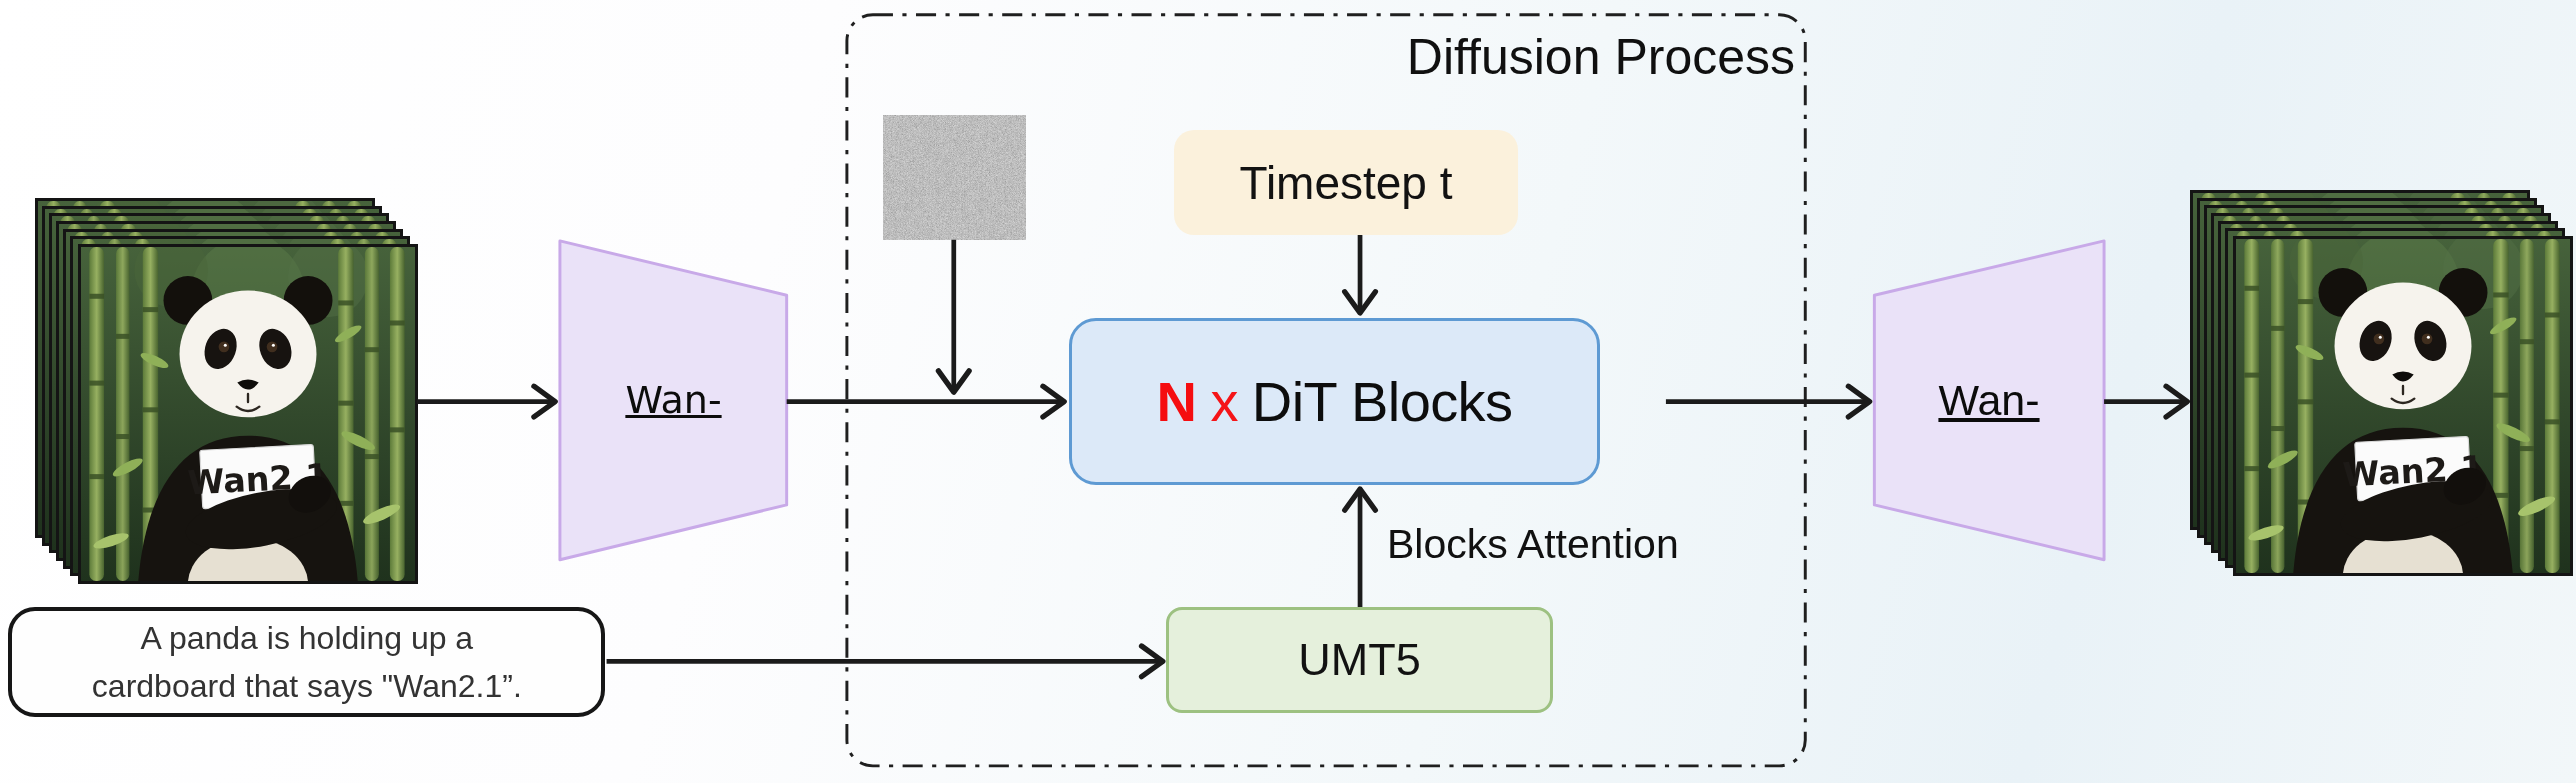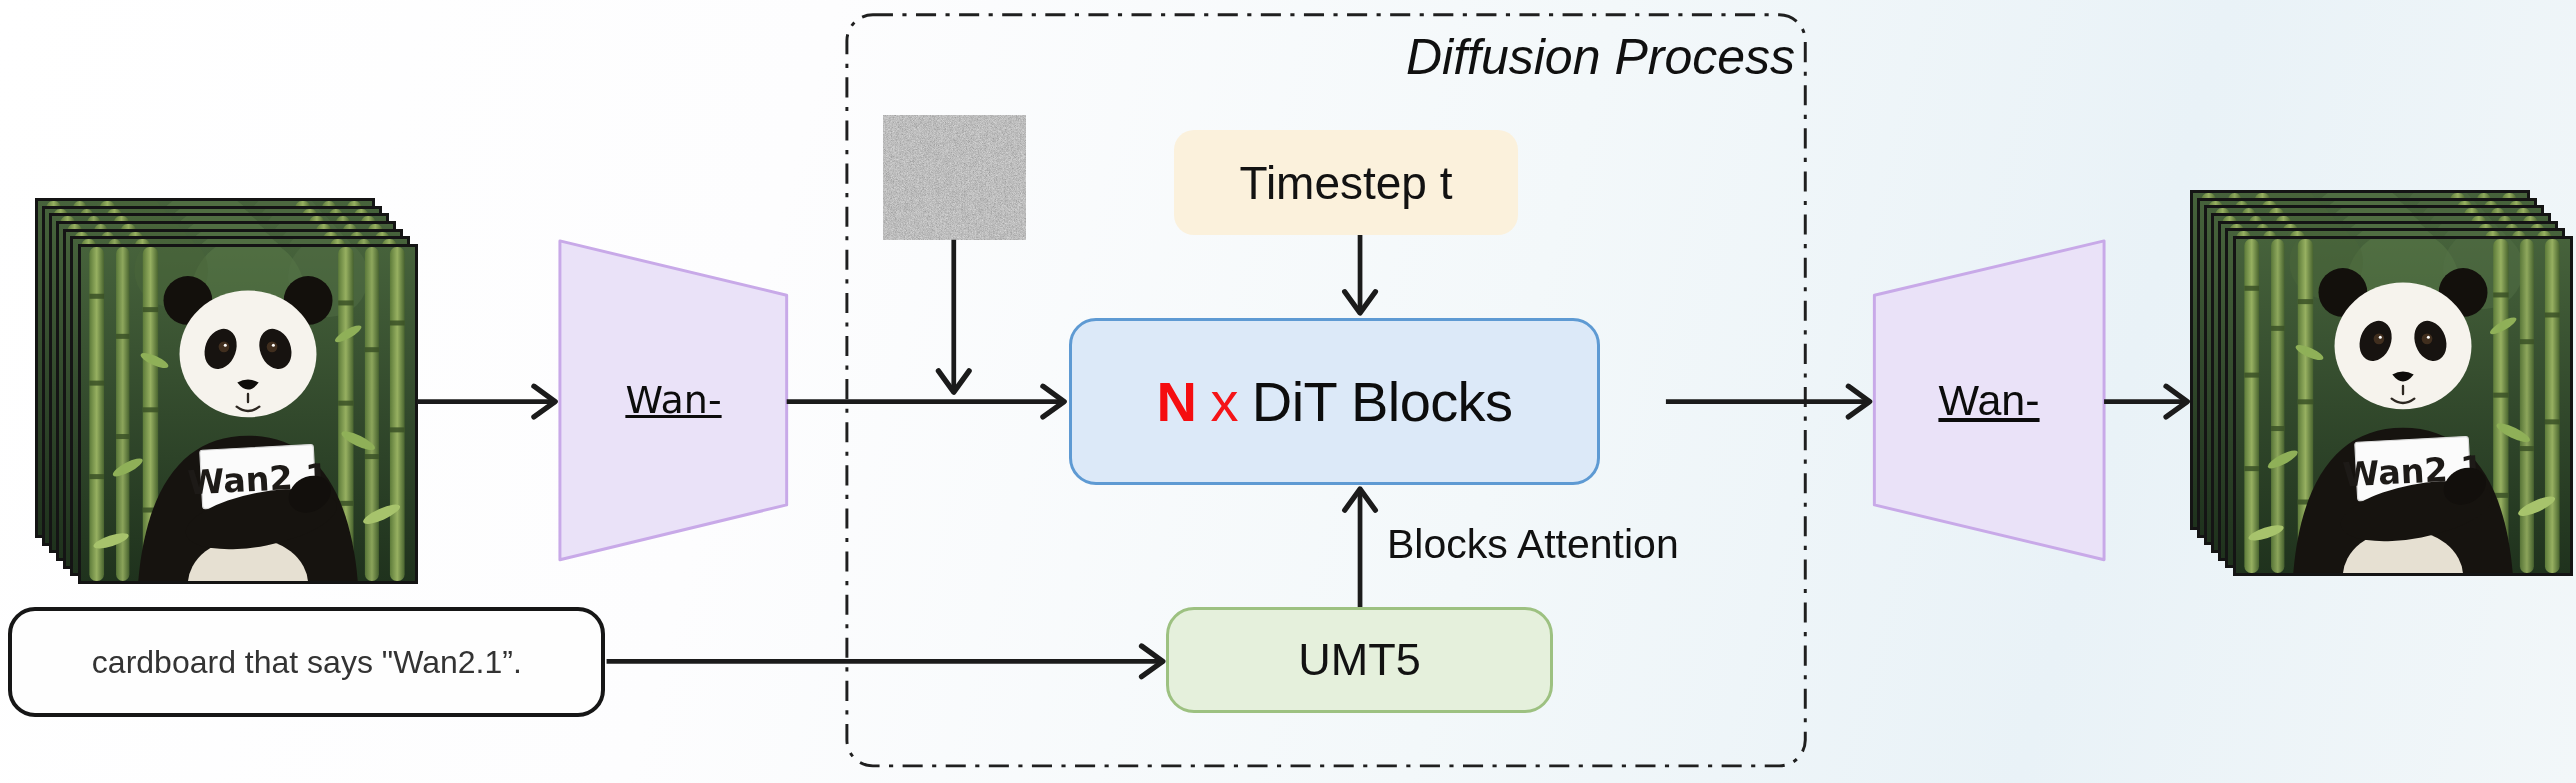--- a/index.html
+++ b/index.html
@@ -25,28 +25,28 @@
   .f6 { left: 43px; top: 46px; }
 
   
   .node { position: absolute; z-index: 3; display: flex; align-items: center; justify-content: center; box-sizing: border-box; }
   .timestep-box { left: 1174px; top: 130px; width: 344px; height: 105px; background: #fbf1dc; border-radius: 20px; }
   .timestep-box .lbl { font-size: 46px; color: #121212; }
   .dit-box { left: 1069px; top: 318px; width: 531px; height: 167px; background: #dce9f8; border: 3px solid #5e9ad3; border-radius: 27px; }
   .dit-box .txt { font-size: 56px; color: #0d0d0d; letter-spacing: -0.6px; white-space: nowrap; }
   .dit-n { color: #f50d10; font-weight: bold; }
   .dit-x { color: #f51418; margin: 0 14px; }
-  .umt5-box { left: 1166px; top: 607px; width: 387px; height: 106px; background: #e5f0dc; border: 3px solid #9dc181; border-radius: 28px; }
+  .umt5-box { left: 1166px; top: 607px; width: 387px; height: 106px; background: #e5f0dc; border: 3px solid #9dc181; border-radius: 16px; }
   .umt5-box .lbl { font-size: 45px; color: #121212; }
   .prompt-box { left: 8.3px; top: 607px; width: 597px; height: 110px; background: #fefefe; border: 4.1px solid #161616; border-radius: 27px; flex-direction: column; }
   .prompt-box .pline { font-size: 32px; line-height: 1.5; color: #333333; text-align: center; }
 
   
   .diffusion-title { position: absolute; z-index: 3; left: 1240px; top: 28px; width: 555px; text-align: right;
-    font-size: 50px; font-style: italic; color: #101010; }
+    font-size: 50px; color: #101010; }
   .cross-attn { position: absolute; z-index: 3; left: 1387px; top: 521px; font-size: 41px; color: #111111; white-space: nowrap; }
   .vae-label { position: absolute; z-index: 3; display: flex; align-items: center; justify-content: center;
     text-align: center; color: #0c0c0c; text-decoration: underline; }
   .enc-label { left: 560px; top: 253px; width: 227px; height: 295px;
     font-family: "DejaVu Sans", sans-serif; font-size: 38px; line-height: 1.38; }
   .dec-label { left: 1874px; top: 253px; width: 230px; height: 295px; font-size: 43px; line-height: 1.38; }
 </style>
 </head>
 <body>
 
@@ -246,20 +246,21 @@
   <span class="txt"><span class="dit-n">N</span><span class="dit-x">x</span><span>DiT Blocks</span></span>
 </div>
 
 <div class="cross-attn">Blocks Attention</div>
 
 <div class="node umt5-box">
   <span class="lbl">UMT5</span>
 </div>
 
 <div class="node prompt-box">
+  <span class="pline">A panda is holding up a</span>
   <span class="pline">cardboard that says "Wan2.1”.</span>
 </div>
 
 <div class="vae-label enc-label">
   <div>
     <div>Wan-</div>
   </div>
 </div>
 
 <div class="vae-label dec-label">

